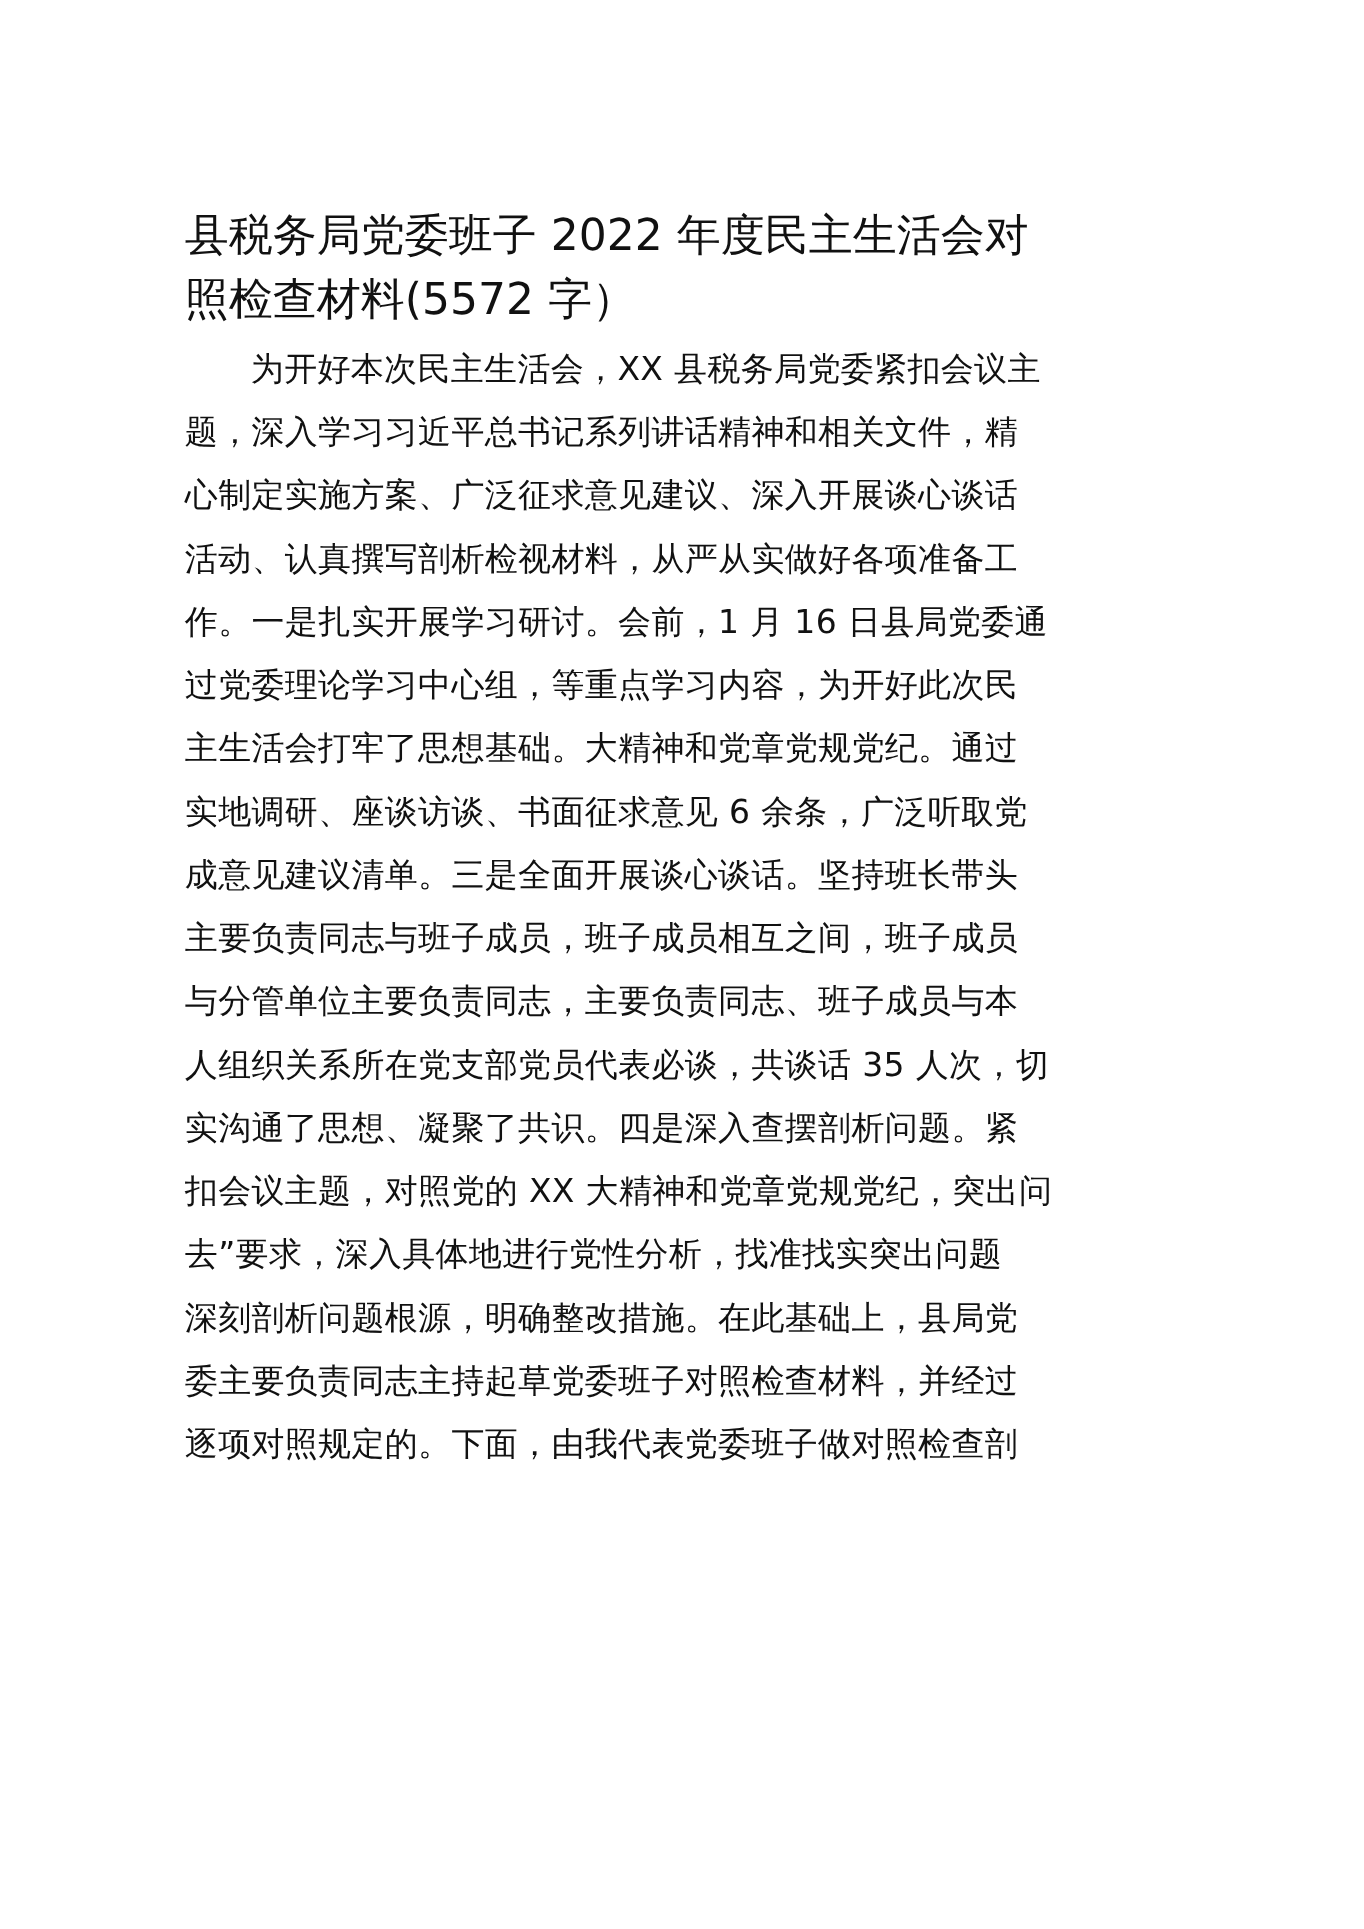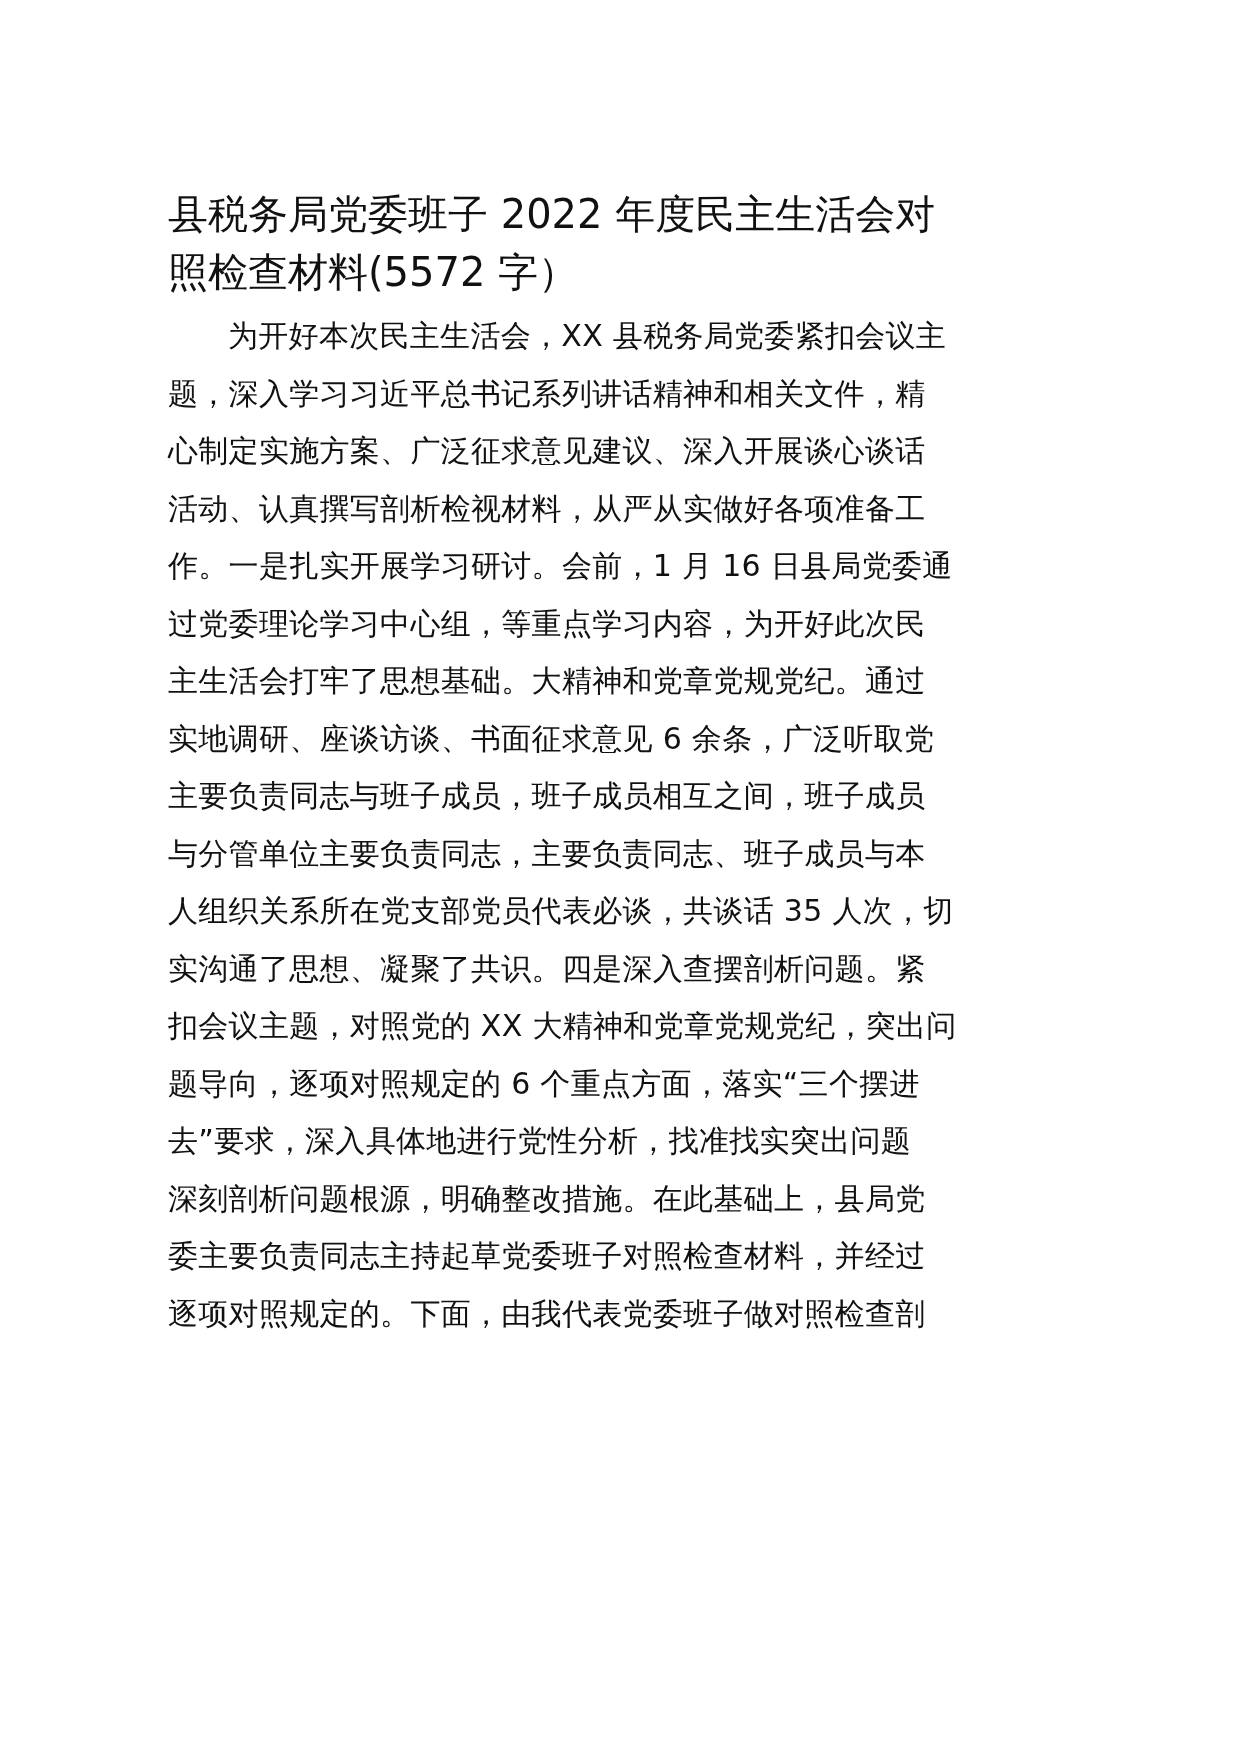--- a/index.html
+++ b/index.html
@@ -59,24 +59,24 @@
   </h1>
   <div class="body">
     <span class="body-line indent">为开好本次民主生活会，XX 县税务局党委紧扣会议主</span>
     <span class="body-line">题，深入学习习近平总书记系列讲话精神和相关文件，精</span>
     <span class="body-line">心制定实施方案、广泛征求意见建议、深入开展谈心谈话</span>
     <span class="body-line">活动、认真撰写剖析检视材料，从严从实做好各项准备工</span>
     <span class="body-line">作。一是扎实开展学习研讨。会前，1 月 16 日县局党委通</span>
     <span class="body-line">过党委理论学习中心组，等重点学习内容，为开好此次民</span>
     <span class="body-line">主生活会打牢了思想基础。大精神和党章党规党纪。通过</span>
     <span class="body-line">实地调研、座谈访谈、书面征求意见 6 余条，广泛听取党</span>
+    <span class="body-line">成意见建议清单。三是全面开展谈心谈话。坚持班长带头</span>
     <span class="body-line">主要负责同志与班子成员，班子成员相互之间，班子成员</span>
     <span class="body-line">与分管单位主要负责同志，主要负责同志、班子成员与本</span>
     <span class="body-line">人组织关系所在党支部党员代表必谈，共谈话 35 人次，切</span>
     <span class="body-line">实沟通了思想、凝聚了共识。四是深入查摆剖析问题。紧</span>
     <span class="body-line">扣会议主题，对照党的 XX 大精神和党章党规党纪，突出问</span>
-    <span class="body-line">题导向，逐项对照规定的 6 个重点方面，落实“三个摆进</span>
     <span class="body-line">去”要求，深入具体地进行党性分析，找准找实突出问题</span>
     <span class="body-line">深刻剖析问题根源，明确整改措施。在此基础上，县局党</span>
     <span class="body-line">委主要负责同志主持起草党委班子对照检查材料，并经过</span>
     <span class="body-line">逐项对照规定的。下面，由我代表党委班子做对照检查剖</span>
   </div>
 </div>
 
 </body></html>

